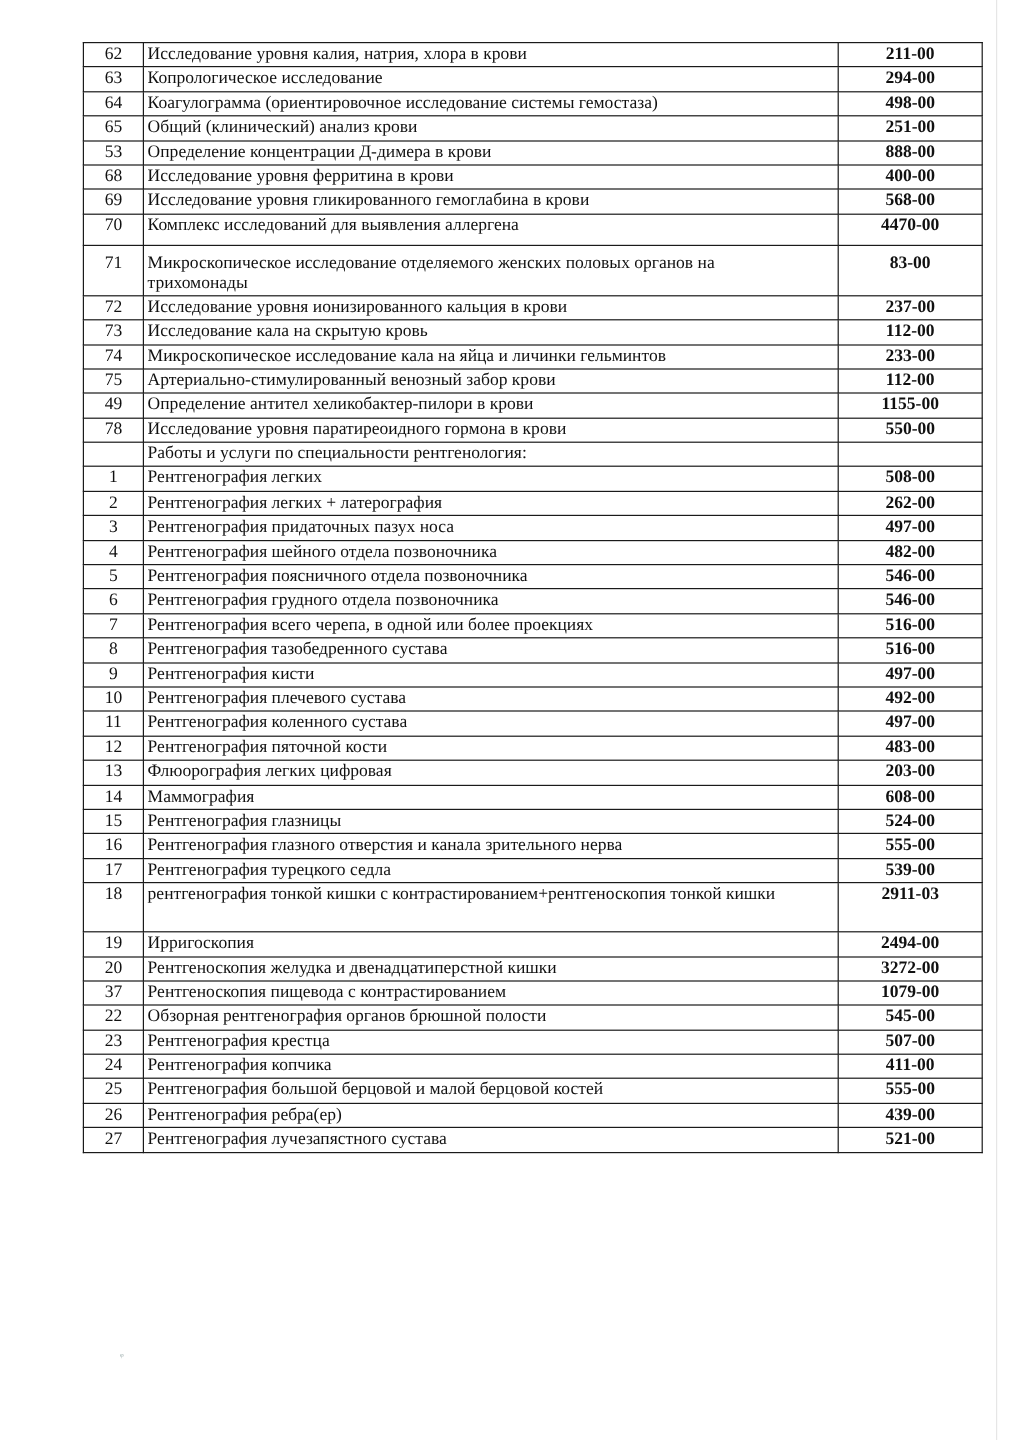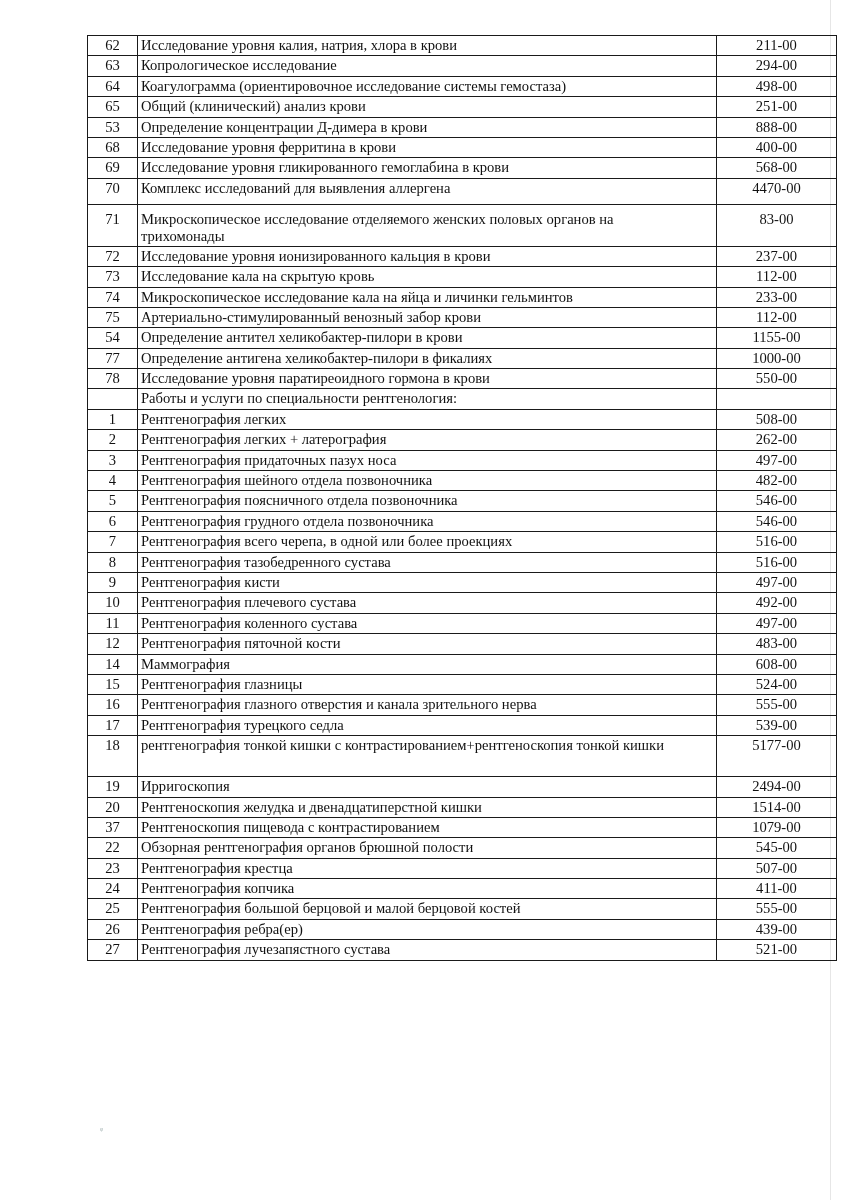--- a/index.html
+++ b/index.html
@@ -3,26 +3,26 @@
 <meta charset="utf-8">
 <style>
   html, body { margin: 0; padding: 0; }
   body {
     width: 849px; height: 1200px; background: #ffffff; position: relative; overflow: hidden;
     font-family: "Liberation Serif", "DejaVu Serif", serif; color: #111;
   }
   .page-edge { position: absolute; right: 18px; top: 0; width: 1px; height: 1200px; background: #e6e6e6; }
   table.price {
     position: absolute; left: 69px; top: 35px; width: 750px;
-    border-collapse: collapse; table-layout: fixed; font-size: 14.6px; line-height: 17px; margin-left: 18px;
+    border-collapse: collapse; table-layout: fixed; font-size: 14.6px; line-height: 17px;
   }
   table.price td { border: 1.5px solid #1a1a1a; padding: 1px 3px 1px 3px; vertical-align: top; }
   td.num { width: 43px; text-align: center; }
   td.name { width: 572px; }
-  td.price-cell { text-align: center; }
+  td.price-cell { text-align: center; font-weight: bold; }
   tr.r { height: 20.4px; }
   tr.tall1 { height: 26px; }
   tr.tall2 { height: 40px; }
   tr.tall3 { height: 41px; }
   tr.section td.name { font-weight: normal; }
   .speck { position: absolute; color: #9aa; font-size: 9px; }
 </style>
 </head>
 <body>
 
@@ -89,28 +89,23 @@
         <td class="num">74</td>
         <td class="name">Микроскопическое исследование кала на яйца и личинки гельминтов</td>
         <td class="price-cell">233-00</td>
       </tr>
     <tr class="r">
         <td class="num">75</td>
         <td class="name">Артериально-стимулированный венозный забор крови</td>
         <td class="price-cell">112-00</td>
       </tr>
     <tr class="r">
-        <td class="num">54</td>
+        <td class="num">49</td>
         <td class="name">Определение антител  хеликобактер-пилори в крови</td>
         <td class="price-cell">1155-00</td>
-      </tr>
-    <tr class="r">
-        <td class="num">77</td>
-        <td class="name">Определение антигена  хеликобактер-пилори в фикалиях</td>
-        <td class="price-cell">1000-00</td>
       </tr>
     <tr class="r">
         <td class="num">78</td>
         <td class="name">Исследование уровня паратиреоидного гормона в крови</td>
         <td class="price-cell">550-00</td>
       </tr>
 
     <tr class="r section">
         <td class="num"></td>
         <td class="name">Работы и услуги по специальности рентгенология:</td>
@@ -171,20 +166,25 @@
         <td class="num">11</td>
         <td class="name">Рентгенография коленного сустава</td>
         <td class="price-cell">497-00</td>
       </tr>
     <tr class="r">
         <td class="num">12</td>
         <td class="name">Рентгенография пяточной кости</td>
         <td class="price-cell">483-00</td>
       </tr>
     <tr class="r">
+        <td class="num">13</td>
+        <td class="name">Флюорография легких цифровая</td>
+        <td class="price-cell">203-00</td>
+      </tr>
+    <tr class="r">
         <td class="num">14</td>
         <td class="name">Маммография</td>
         <td class="price-cell">608-00</td>
       </tr>
     <tr class="r">
         <td class="num">15</td>
         <td class="name">Рентгенография глазницы</td>
         <td class="price-cell">524-00</td>
       </tr>
     <tr class="r">
@@ -193,31 +193,31 @@
         <td class="price-cell">555-00</td>
       </tr>
     <tr class="r">
         <td class="num">17</td>
         <td class="name">Рентгенография турецкого седла</td>
         <td class="price-cell">539-00</td>
       </tr>
     <tr class="r tall3">
         <td class="num">18</td>
         <td class="name">рентгенография тонкой кишки с контрастированием+рентгеноскопия тонкой кишки</td>
-        <td class="price-cell">5177-00</td>
+        <td class="price-cell">2911-03</td>
       </tr>
     <tr class="r">
         <td class="num">19</td>
         <td class="name">Ирригоскопия</td>
         <td class="price-cell">2494-00</td>
       </tr>
     <tr class="r">
         <td class="num">20</td>
         <td class="name">Рентгеноскопия желудка и двенадцатиперстной кишки</td>
-        <td class="price-cell">1514-00</td>
+        <td class="price-cell">3272-00</td>
       </tr>
     <tr class="r">
         <td class="num">37</td>
         <td class="name">Рентгеноскопия пищевода с контрастированием</td>
         <td class="price-cell">1079-00</td>
       </tr>
     <tr class="r">
         <td class="num">22</td>
         <td class="name">Обзорная рентгенография органов брюшной полости</td>
         <td class="price-cell">545-00</td>

